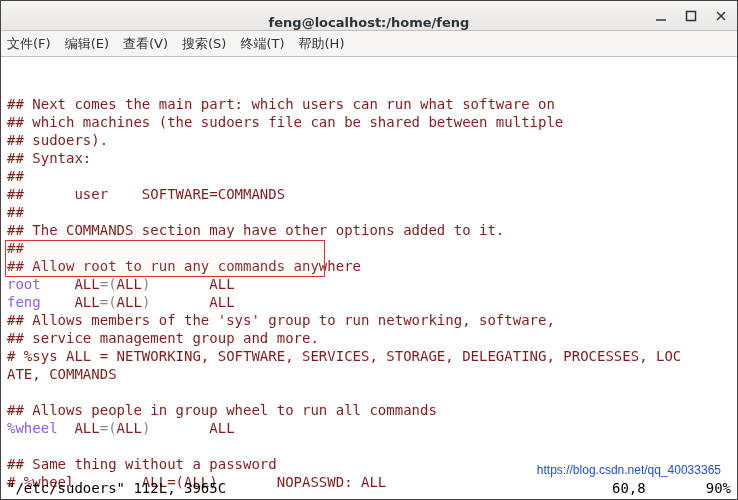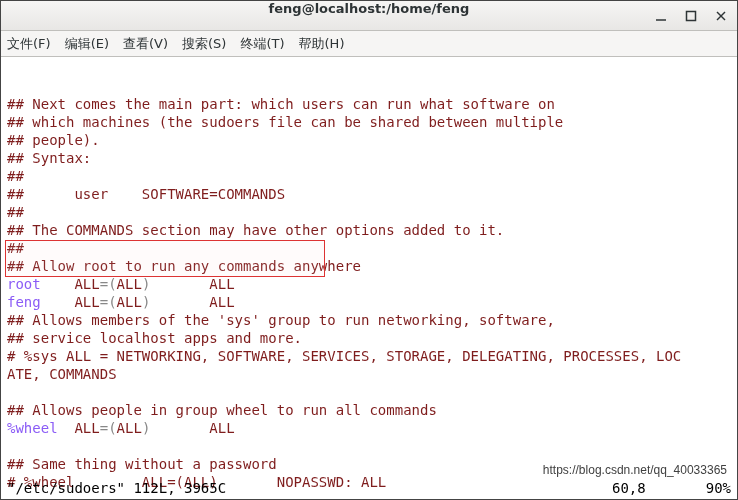--- a/index.html
+++ b/index.html
@@ -10,21 +10,21 @@
     width: 738px;
     height: 500px;
     overflow: hidden;
     border: 1px solid #444;
   }
   .titlebar {
     height: 30px;
     background: linear-gradient(#f6f5f4, #e8e7e5);
     border-bottom: 1px solid #c0bfbc;
     display: flex;
-    align-items: flex-start;
+    align-items: flex-end;
     justify-content: center;
     position: relative;
   }
   .titlebar-title {
     font-weight: bold;
     color: #2e3436;
   }
   .win-controls {
     position: absolute;
     right: 8px;
@@ -82,23 +82,23 @@
     right: 6px;
     display: flex;
     justify-content: space-between;
     font-family: "DejaVu Sans Mono", monospace;
     font-size: 14px;
     color: #000;
   }
   .status-right { display: flex; gap: 60px; }
   .watermark {
     position: absolute;
-    right: 10px;
+    right: 16px;
     bottom: 20px;
-    color: #404040;
+    color: #1d4ed8;
     font-size: 12px;
     font-family: sans-serif;
     pointer-events: none;
   }
 </style>
 </head>
 <body>
 
 <div class="titlebar">
   <span class="titlebar-title">feng@localhost:/home/feng</span>
@@ -128,32 +128,32 @@
   <span class="menu-item">查看(V)</span>
   <span class="menu-item">搜索(S)</span>
   <span class="menu-item">终端(T)</span>
   <span class="menu-item">帮助(H)</span>
 </div>
 
 <div class="terminal">
 <div class="highlight-box" style="left:4px; top:183px; width:320px; height:37px;"></div>
 <span class="c-blue">## Next comes the main part: which users can run what software on</span>
 <span class="c-blue">## which machines (the sudoers file can be shared between multiple</span>
-<span class="c-blue">## people).</span>
+<span class="c-blue">## sudoers).</span>
 <span class="c-blue">## Syntax:</span>
 <span class="c-blue">##</span>
 <span class="c-blue">##      user    SOFTWARE=COMMANDS</span>
 <span class="c-blue">##</span>
 <span class="c-blue">## The COMMANDS section may have other options added to it.</span>
 <span class="c-blue">##</span>
 <span class="c-blue">## Allow root to run any commands anywhere</span>
 <span><span class="c-red">root</span><span class="c-blue">    ALL</span><span class="c-gray">=</span><span class="c-gray">(</span><span class="c-blue">ALL</span><span class="c-gray">)</span><span class="c-blue">       ALL</span></span>
 <span><span class="c-red">feng</span><span class="c-blue">    ALL</span><span class="c-gray">=</span><span class="c-gray">(</span><span class="c-blue">ALL</span><span class="c-gray">)</span><span class="c-blue">       ALL</span></span>
 <span class="c-blue">## Allows members of the 'sys' group to run networking, software,</span>
-<span class="c-blue">## service localhost apps and more.</span>
+<span class="c-blue">## service management group and more.</span>
 <span class="c-blue"># %sys ALL = NETWORKING, SOFTWARE, SERVICES, STORAGE, DELEGATING, PROCESSES, LOC</span>
 <span class="c-blue">ATE, COMMANDS</span>
 
 <span class="c-blue">## Allows people in group wheel to run all commands</span>
 <span><span class="c-red">%wheel</span><span class="c-blue">  ALL</span><span class="c-gray">=</span><span class="c-gray">(</span><span class="c-blue">ALL</span><span class="c-gray">)</span><span class="c-blue">       ALL</span></span>
 
 <span class="c-blue">## Same thing without a password</span>
 <span class="c-blue"># %wheel        ALL=(ALL)       NOPASSWD: ALL</span>
 
 <div class="watermark">https://blog.csdn.net/qq_40033365</div>

